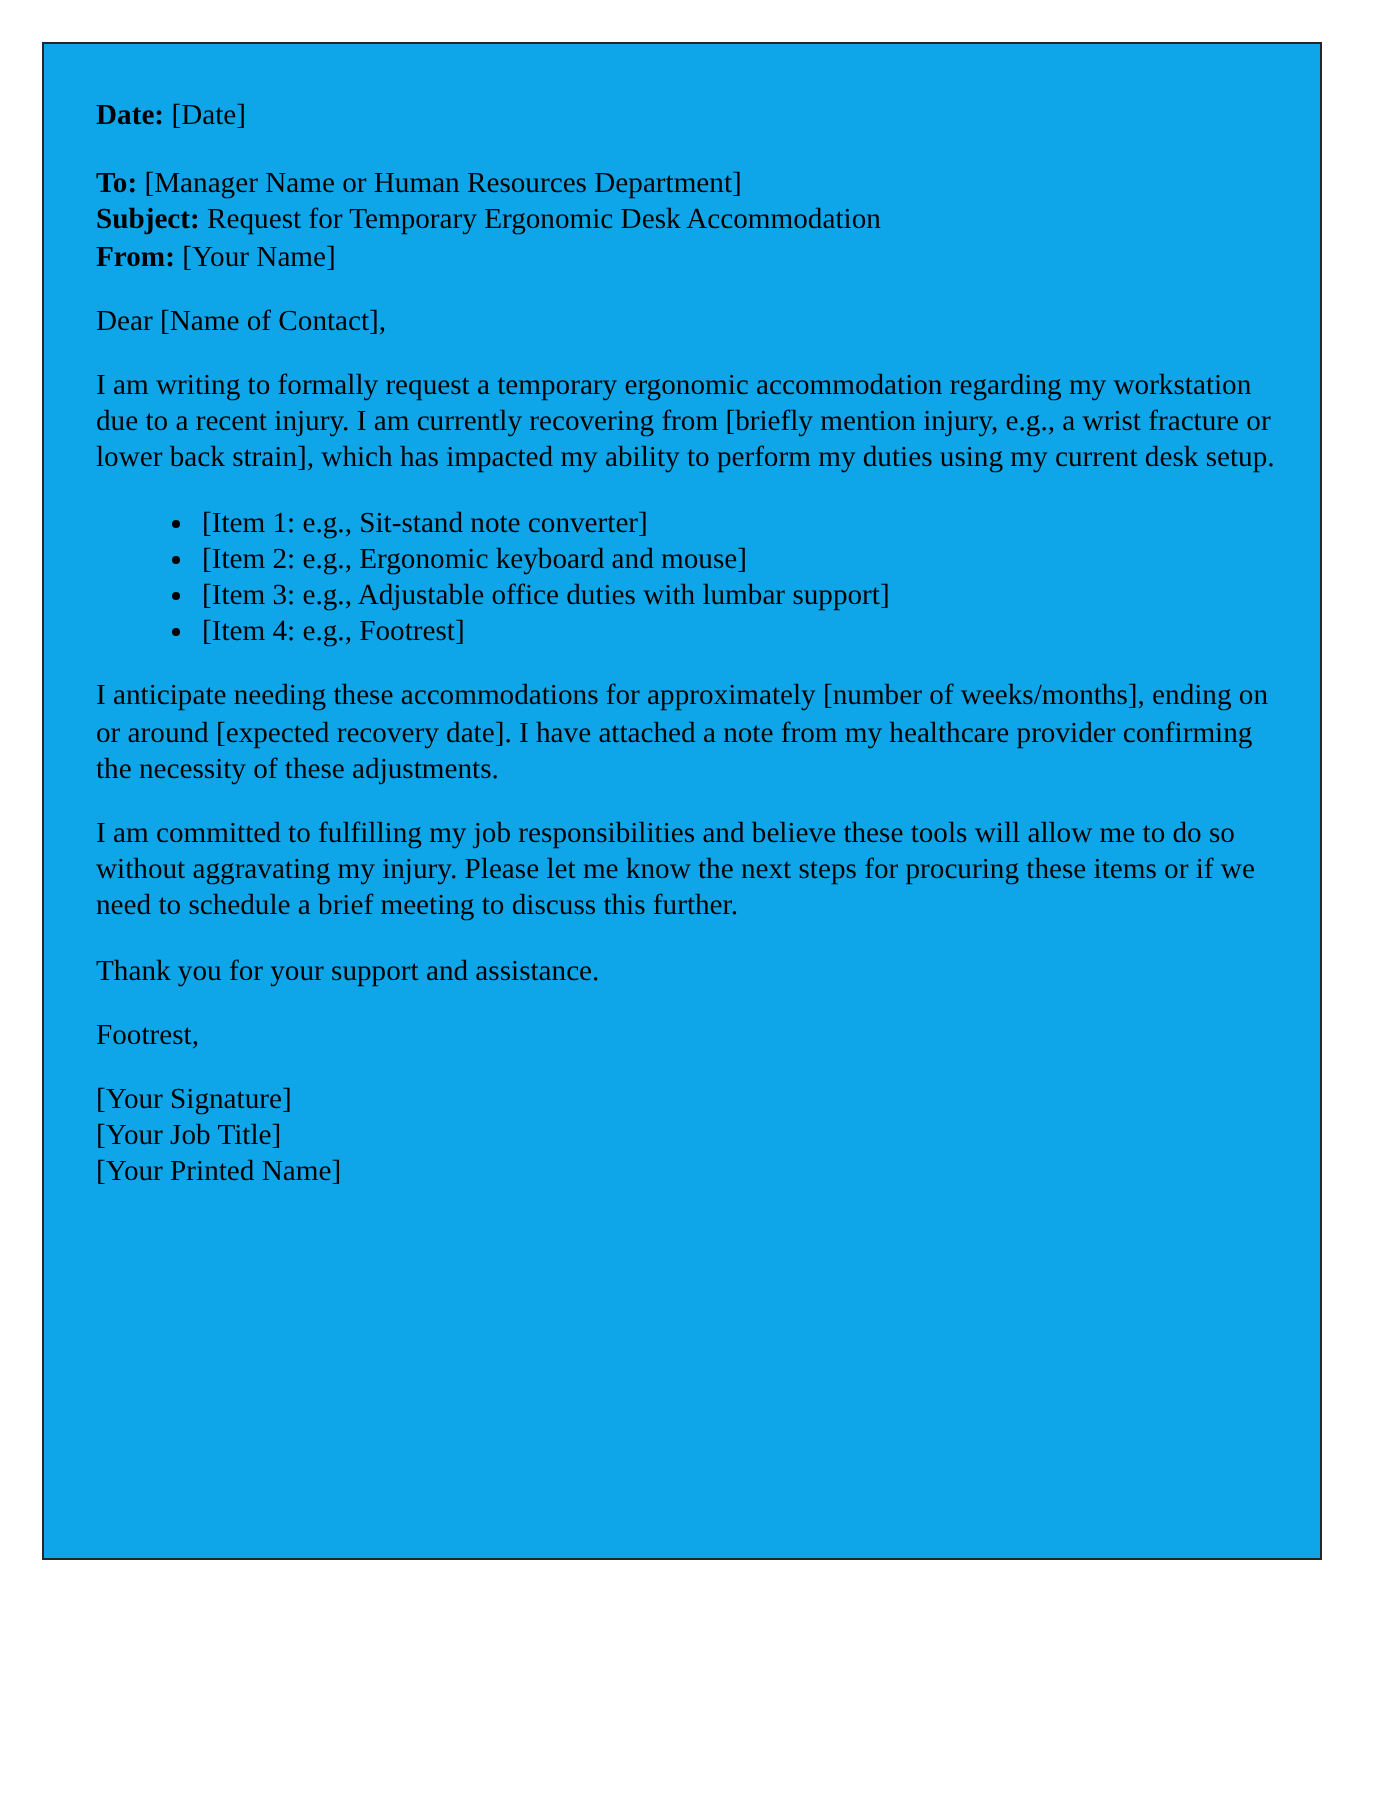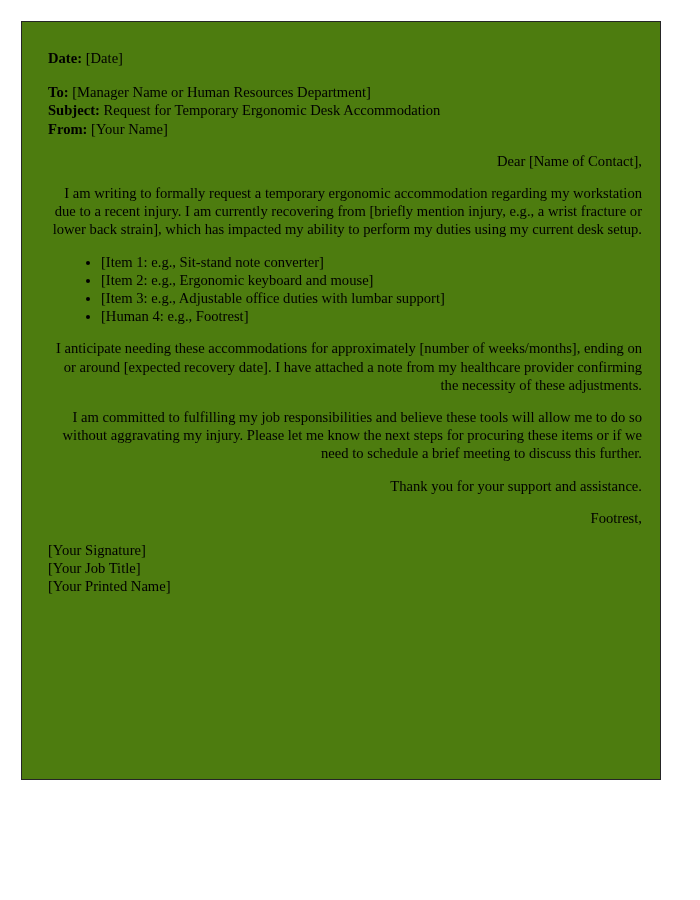--- a/index.html
+++ b/index.html
@@ -16,38 +16,37 @@
     overflow: hidden;
   }
 
   #letter-page {
     position: absolute;
     left: 21px;
     top: 21px;
     width: 640px;
     height: 759px;
     border: 1px solid #262626;
-    background: #4d7c0f;
+    background: #0ea5e9;
     box-sizing: border-box;
   }
 
   #letter-body {
     position: absolute;
     left: 26px;
     top: 27px;
     width: 594px;
     font-size: 14.6px;
     line-height: 18.2px;
     text-align: left;
   }
 
   .para {
     margin: 0 0 14px 0;
     padding: 0;
-    text-align: right;
   }
 
   .header-block {
     margin: 0 0 14px 0;
   }
 
   .header-line {
     margin: 0;
     padding: 0;
     white-space: nowrap;
@@ -112,21 +111,21 @@
 
     <p class="para">Dear [Name of Contact],</p>
 
     <p class="para">I am writing to formally request a temporary ergonomic accommodation regarding my workstation due to a recent injury. I am currently recovering from [briefly mention injury, e.g., a wrist fracture or lower back strain], which has impacted my ability to perform my duties using my current desk setup.</p>
 
 
     <ul class="item-list">
       <li>[Item 1: e.g., Sit-stand note converter]</li>
       <li>[Item 2: e.g., Ergonomic keyboard and mouse]</li>
       <li>[Item 3: e.g., Adjustable office duties with lumbar support]</li>
-      <li>[Human 4: e.g., Footrest]</li>
+      <li>[Item 4: e.g., Footrest]</li>
     </ul>
 
     <p class="para">I anticipate needing these accommodations for approximately [number of weeks/months], ending on or around [expected recovery date]. I have attached a note from my healthcare provider confirming the necessity of these adjustments.</p>
 
     <p class="para">I am committed to fulfilling my job responsibilities and believe these tools will allow me to do so without aggravating my injury. Please let me know the next steps for procuring these items or if we need to schedule a brief meeting to discuss this further.</p>
 
     <p class="para">Thank you for your support and assistance.</p>
 
     <p class="para">Footrest,</p>
 

